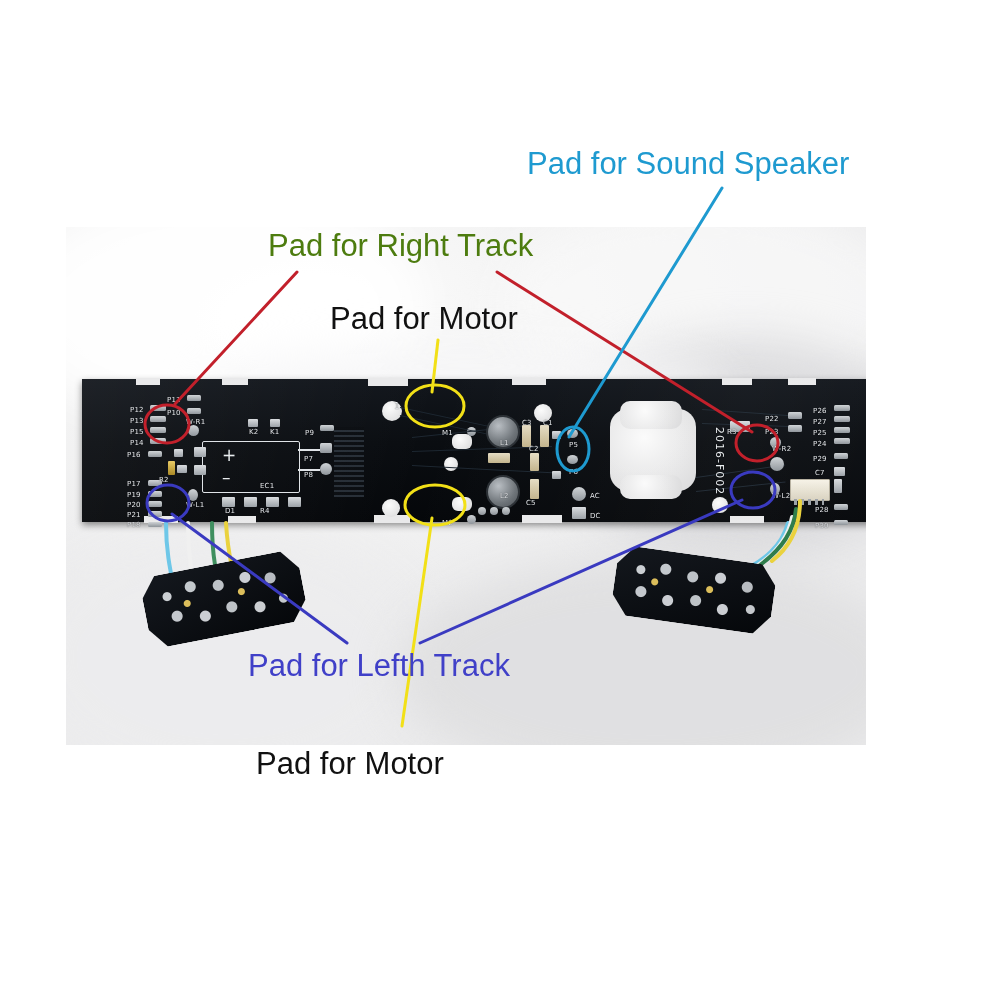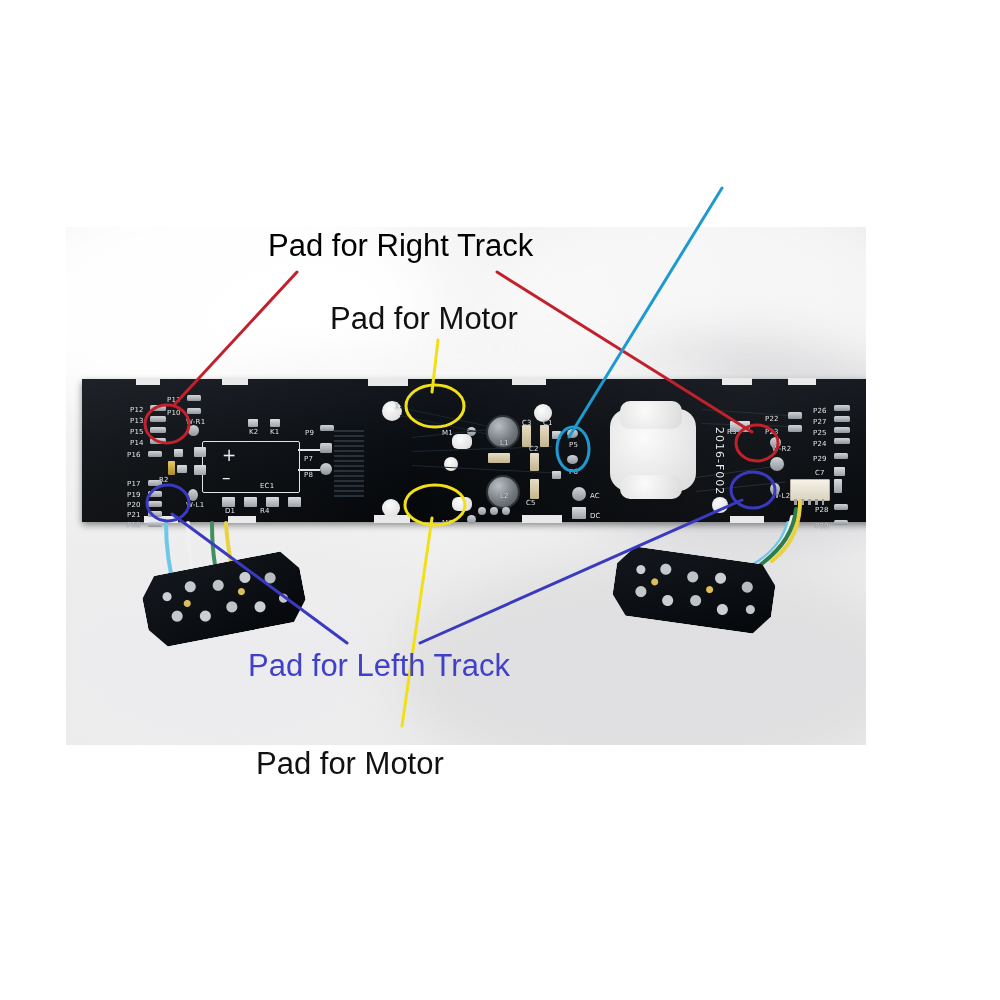--- a/index.html
+++ b/index.html
@@ -384,22 +384,23 @@
         <ellipse cx="167" cy="424" rx="22" ry="19" fill="none" stroke="#c2202b" stroke-width="3"></ellipse>
         <ellipse cx="757" cy="443" rx="21" ry="18" fill="none" stroke="#c2202b" stroke-width="3"></ellipse>
         <ellipse cx="573" cy="449" rx="16" ry="22" fill="none" stroke="#1e9ad0" stroke-width="3"></ellipse>
         <ellipse cx="168" cy="503" rx="21" ry="18" fill="none" stroke="#3a3ac0" stroke-width="3"></ellipse>
         <ellipse cx="753" cy="490" rx="22" ry="18" fill="none" stroke="#3a3ac0" stroke-width="3"></ellipse>
         <ellipse cx="435" cy="406" rx="29" ry="21" fill="none" stroke="#f2e017" stroke-width="3"></ellipse>
         <ellipse cx="435" cy="505" rx="30" ry="20" fill="none" stroke="#f2e017" stroke-width="3"></ellipse>
       </g>
   </svg>
 
-
-  <div class="anno" style="left:268px;top:230px;font-size:31px;color:#000000;">Pad for Right Track</div>
+  <div class="anno" style="left:527px;top:148px;font-size:31px;color:#1e9ad0;">Pad for Sound Speaker</div>
+
+  <div class="anno" style="left:268px;top:230px;font-size:31px;color:#4d7c0f;">Pad for Right Track</div>
 
   <div class="anno" style="left:330px;top:303px;font-size:31px;color:#111111;">Pad for Motor</div>
 
   <div class="anno" style="left:248px;top:650px;font-size:31px;color:#4040c8;">Pad for Lefth Track</div>
 
   <div class="anno" style="left:256px;top:748px;font-size:31px;color:#111111;">Pad for Motor</div>
 
 
 </div>
 

